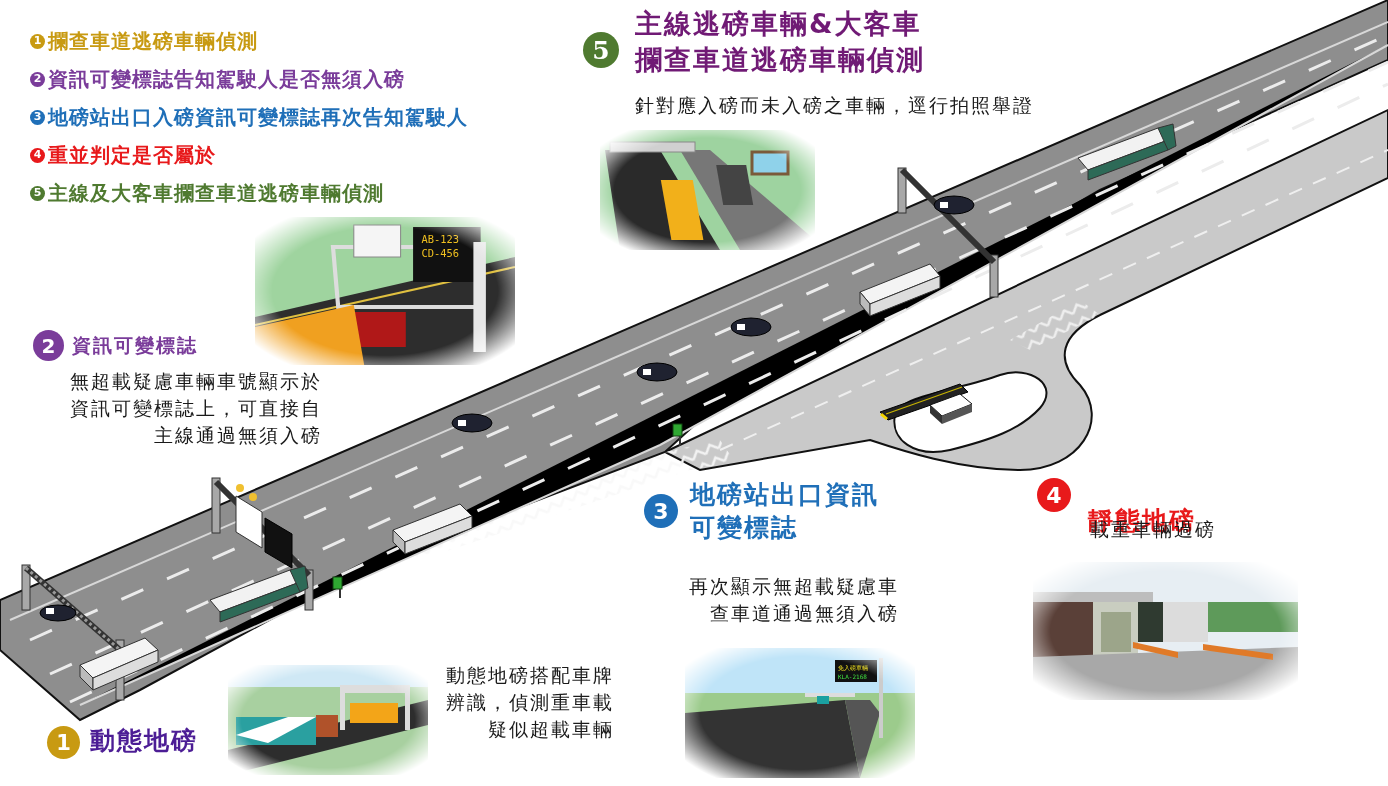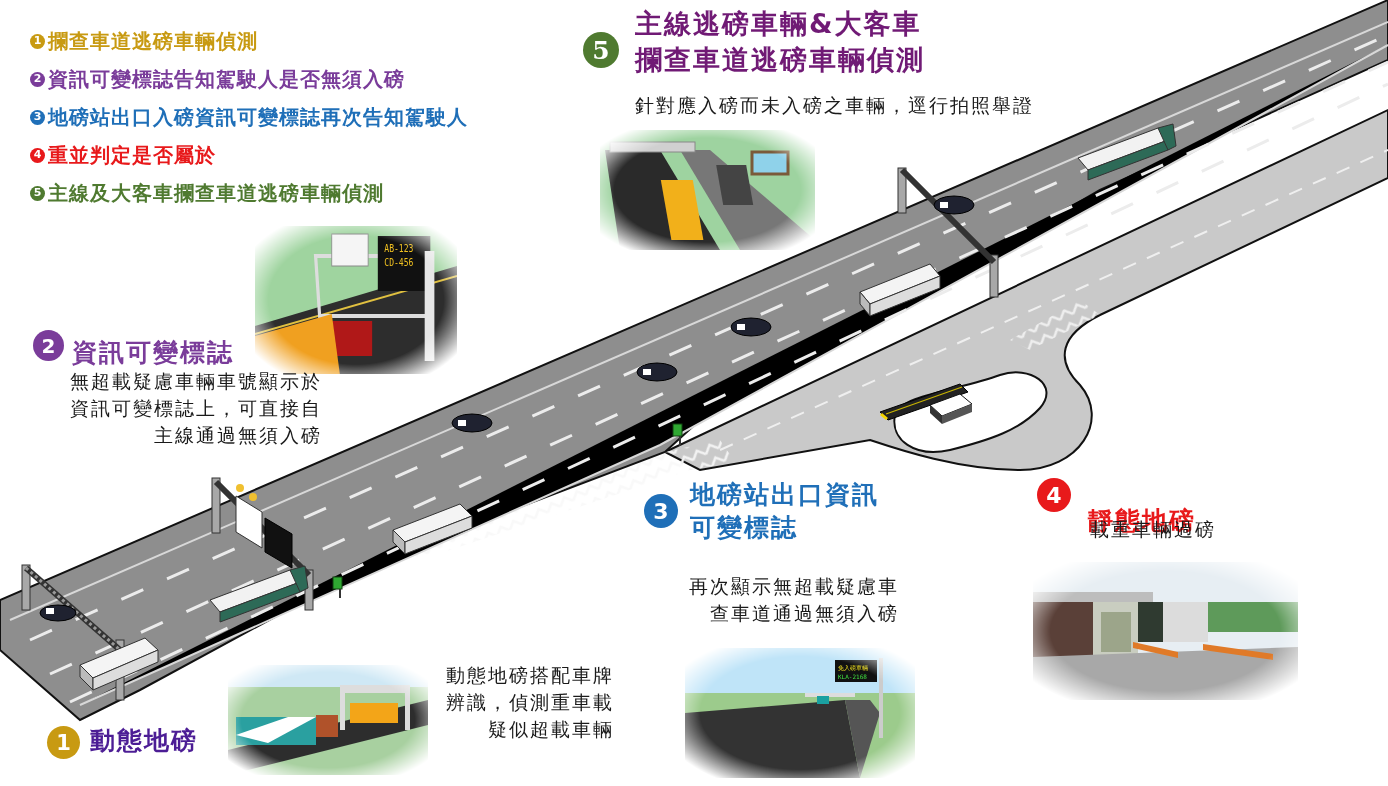--- a/index.html
+++ b/index.html
@@ -155,21 +155,21 @@
   <div class="legend-item" style="color:#e8191b">
     <span class="legend-num" style="background:#e8191b">4</span>
     <span>重並判定是否屬於</span>
   </div>
   <div class="legend-item" style="color:#4f7a30">
     <span class="legend-num" style="background:#4f7a30">5</span>
     <span>主線及大客車攔查車道逃磅車輛偵測</span>
   </div>
 </div>
 
-<div class="photo" style="left:255px;top:226px;width:202px;height:148px;">
+<div class="photo" style="left:255px;top:217px;width:260px;height:148px;">
   <svg viewBox="0 0 250 148" preserveAspectRatio="none">
     <rect width="250" height="148" fill="#9fd49f"></rect>
     <polygon points="0,100 250,40 250,148 0,148" fill="#2d2d2d"></polygon>
     <line x1="0" y1="108" x2="250" y2="50" stroke="#e0c040" stroke-width="2"></line>
     <polygon points="75,30 210,30 215,90 80,90" fill="none" stroke="#ddd" stroke-width="4"></polygon>
     <rect x="95" y="8" width="45" height="32" fill="#f5f5f5" stroke="#888"></rect>
     <rect x="152" y="10" width="65" height="55" fill="#111"></rect>
     <text x="160" y="26" fill="#f0c020" font-size="10" font-family="DejaVu Sans Mono, monospace">AB-123</text>
     <text x="160" y="40" fill="#f0c020" font-size="10" font-family="DejaVu Sans Mono, monospace">CD-456</text>
     <rect x="210" y="25" width="12" height="110" fill="#e6e6e6"></rect>
@@ -239,21 +239,21 @@
 <div class="badge" style="left:583px;top:32px;width:36px;height:36px;background:#4f7a30;font-size:25px;font-family:'DejaVu Serif', serif;">5</div>
 <div class="title" style="left:635px;top:6px;font-size:27px;line-height:36px;color:#701a75;">
   <div>主線逃磅車輛&amp;大客車</div>
   <div>攔查車道逃磅車輛偵測</div>
 </div>
 <div class="desc" style="left:635px;top:92px;">
   <div>針對應入磅而未入磅之車輛，逕行拍照舉證</div>
 </div>
 
 <div class="badge" style="left:33px;top:330px;width:31px;height:31px;background:#7a3c9a;font-size:20px;">2</div>
-<div class="title" style="left:72px;top:328px;font-size:25px;line-height:34px;color:#7a3c9a;margin-top:8px;">資訊可變標誌</div>
+<div class="title" style="left:72px;top:328px;font-size:19px;line-height:34px;color:#7a3c9a;">資訊可變標誌</div>
 <div class="desc" style="left:70px;top:368px;">
   <div>無超載疑慮車輛車號顯示於</div>
   <div>資訊可變標誌上，可直接自</div>
   <div>主線通過無須入磅</div>
 </div>
 
 <div class="badge" style="left:644px;top:494px;width:34px;height:34px;background:#1f6fb8;font-size:22px;">3</div>
 <div class="title" style="left:690px;top:478px;font-size:25px;line-height:33px;color:#1f6fb8;">
   <div>地磅站出口資訊</div>
   <div>可變標誌</div>

